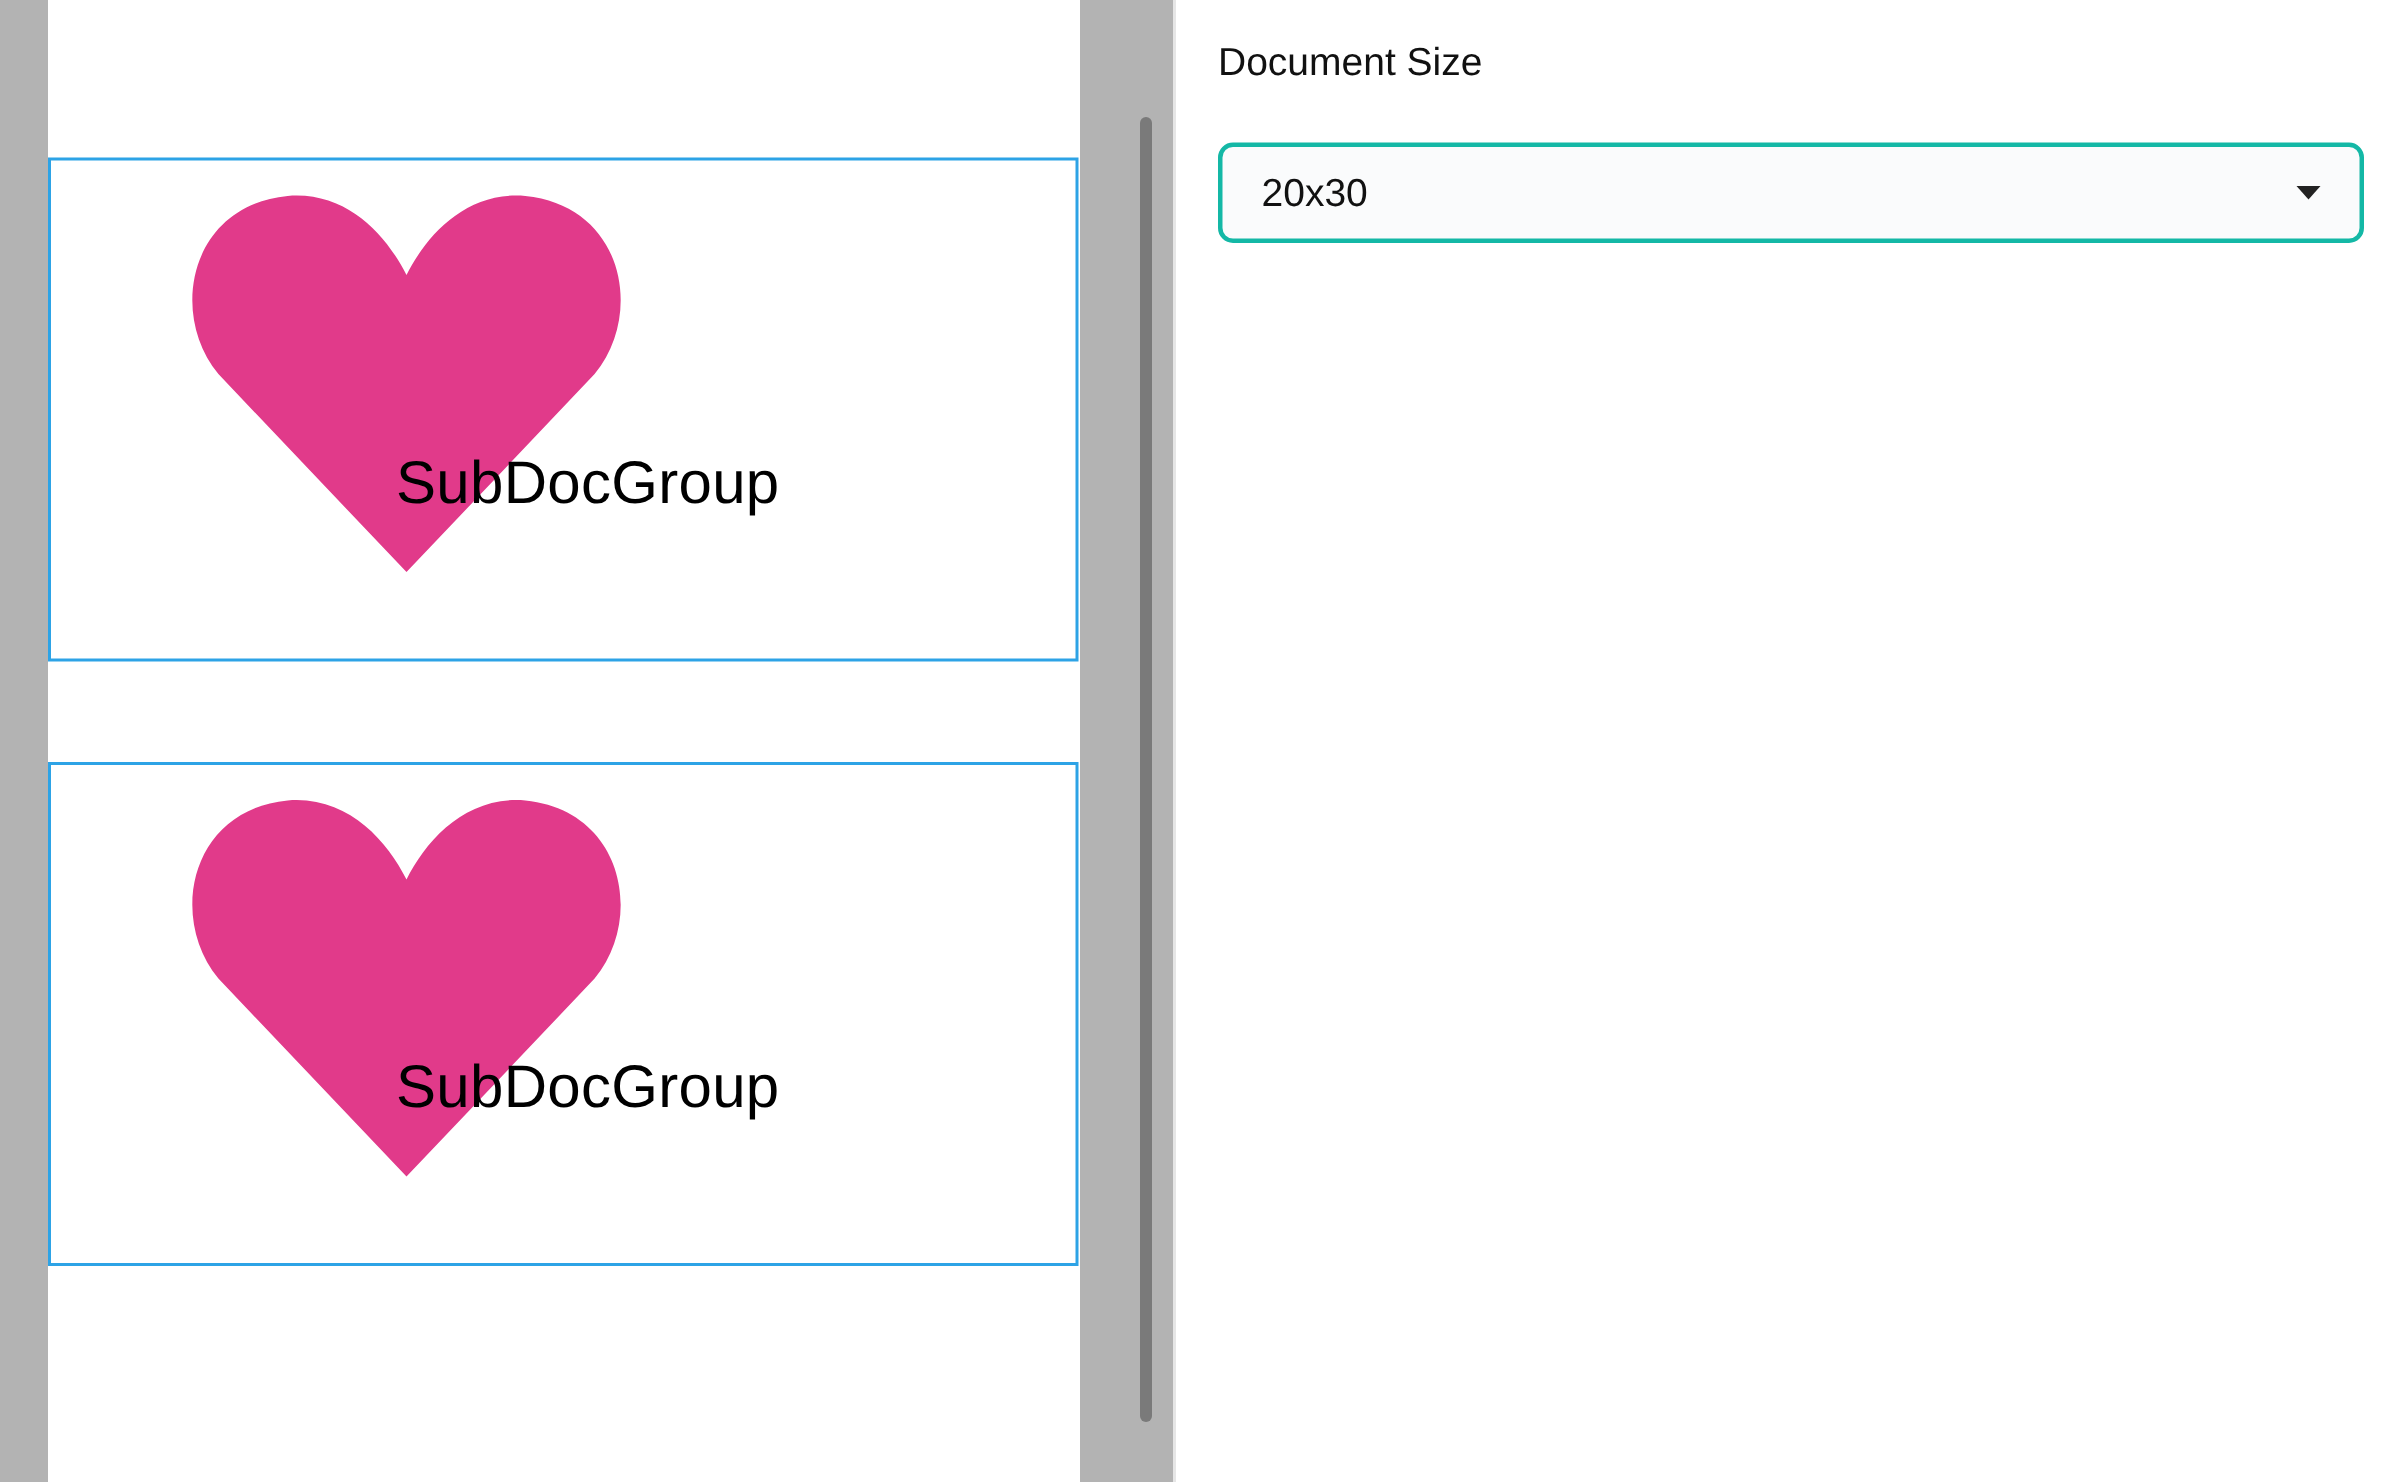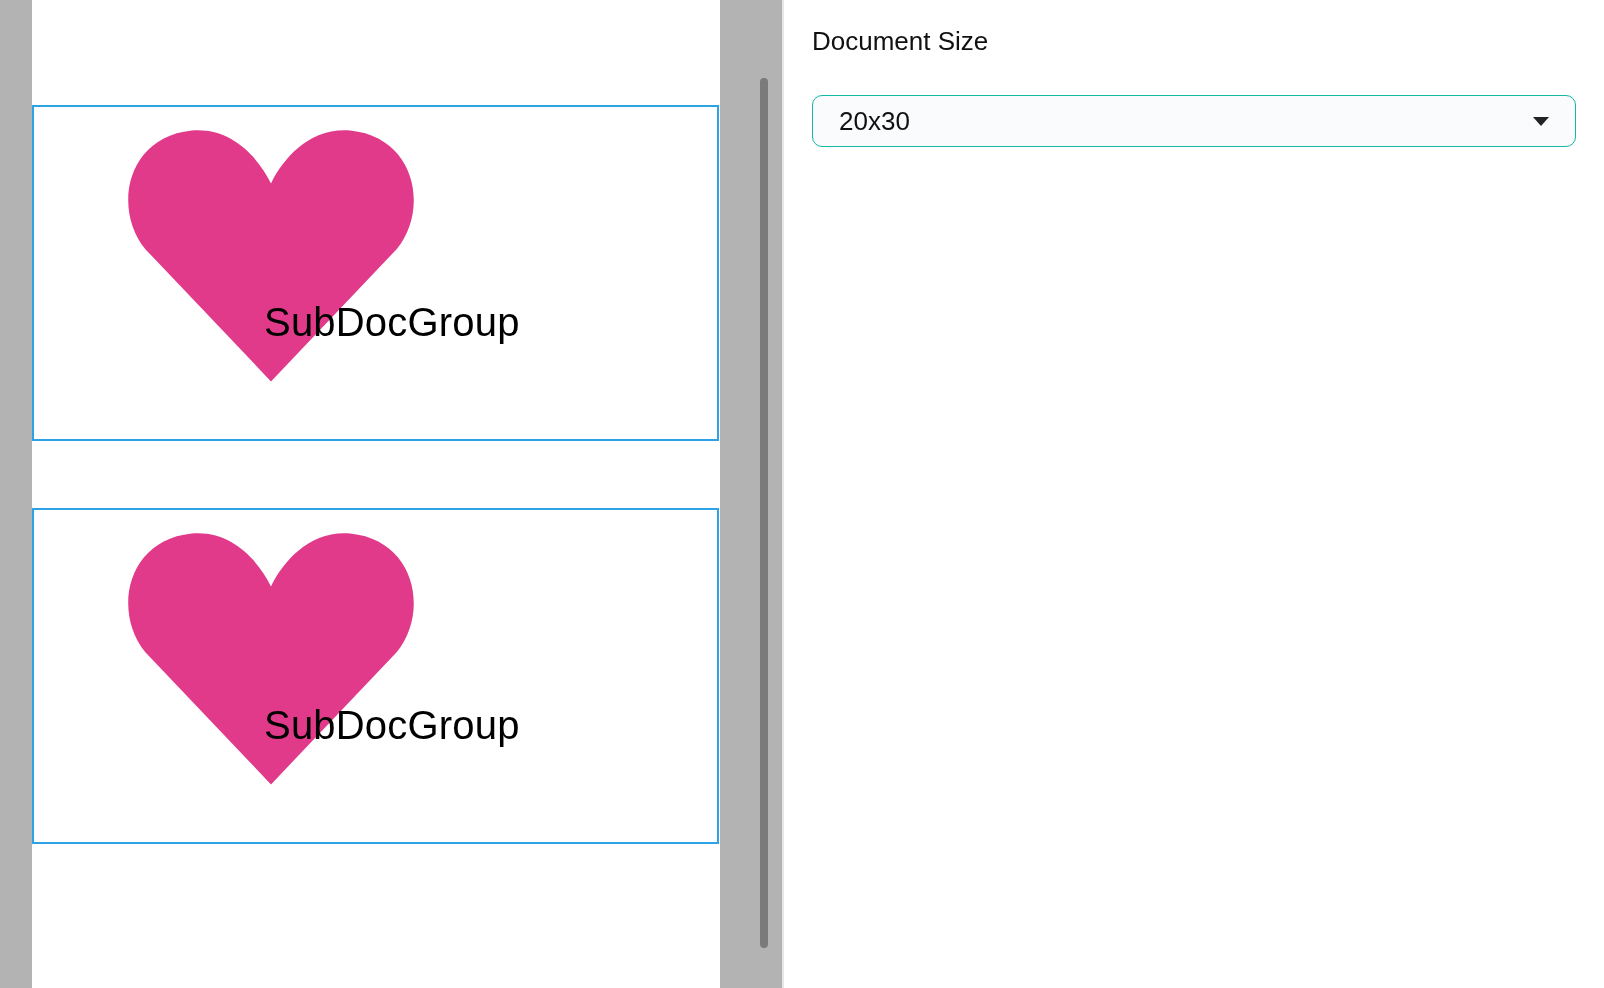--- a/index.html
+++ b/index.html
@@ -97,22 +97,22 @@
       padding: 26px 28px;
     }
     .field-label {
       font-size: 26px;
       color: #111;
       margin-bottom: 38px;
       font-weight: 400;
     }
     .select {
       width: 100%;
-      height: 52px;
-      border: 1px solid #14b8a6;
+      height: 67px;
+      border: 3px solid #14b8a6;
       border-radius: 10px;
       background: #fafbfc;
       display: flex;
       align-items: center;
       justify-content: space-between;
       padding: 16px 26px;
       cursor: pointer;
     }
     .select-value {
       font-size: 26px;

